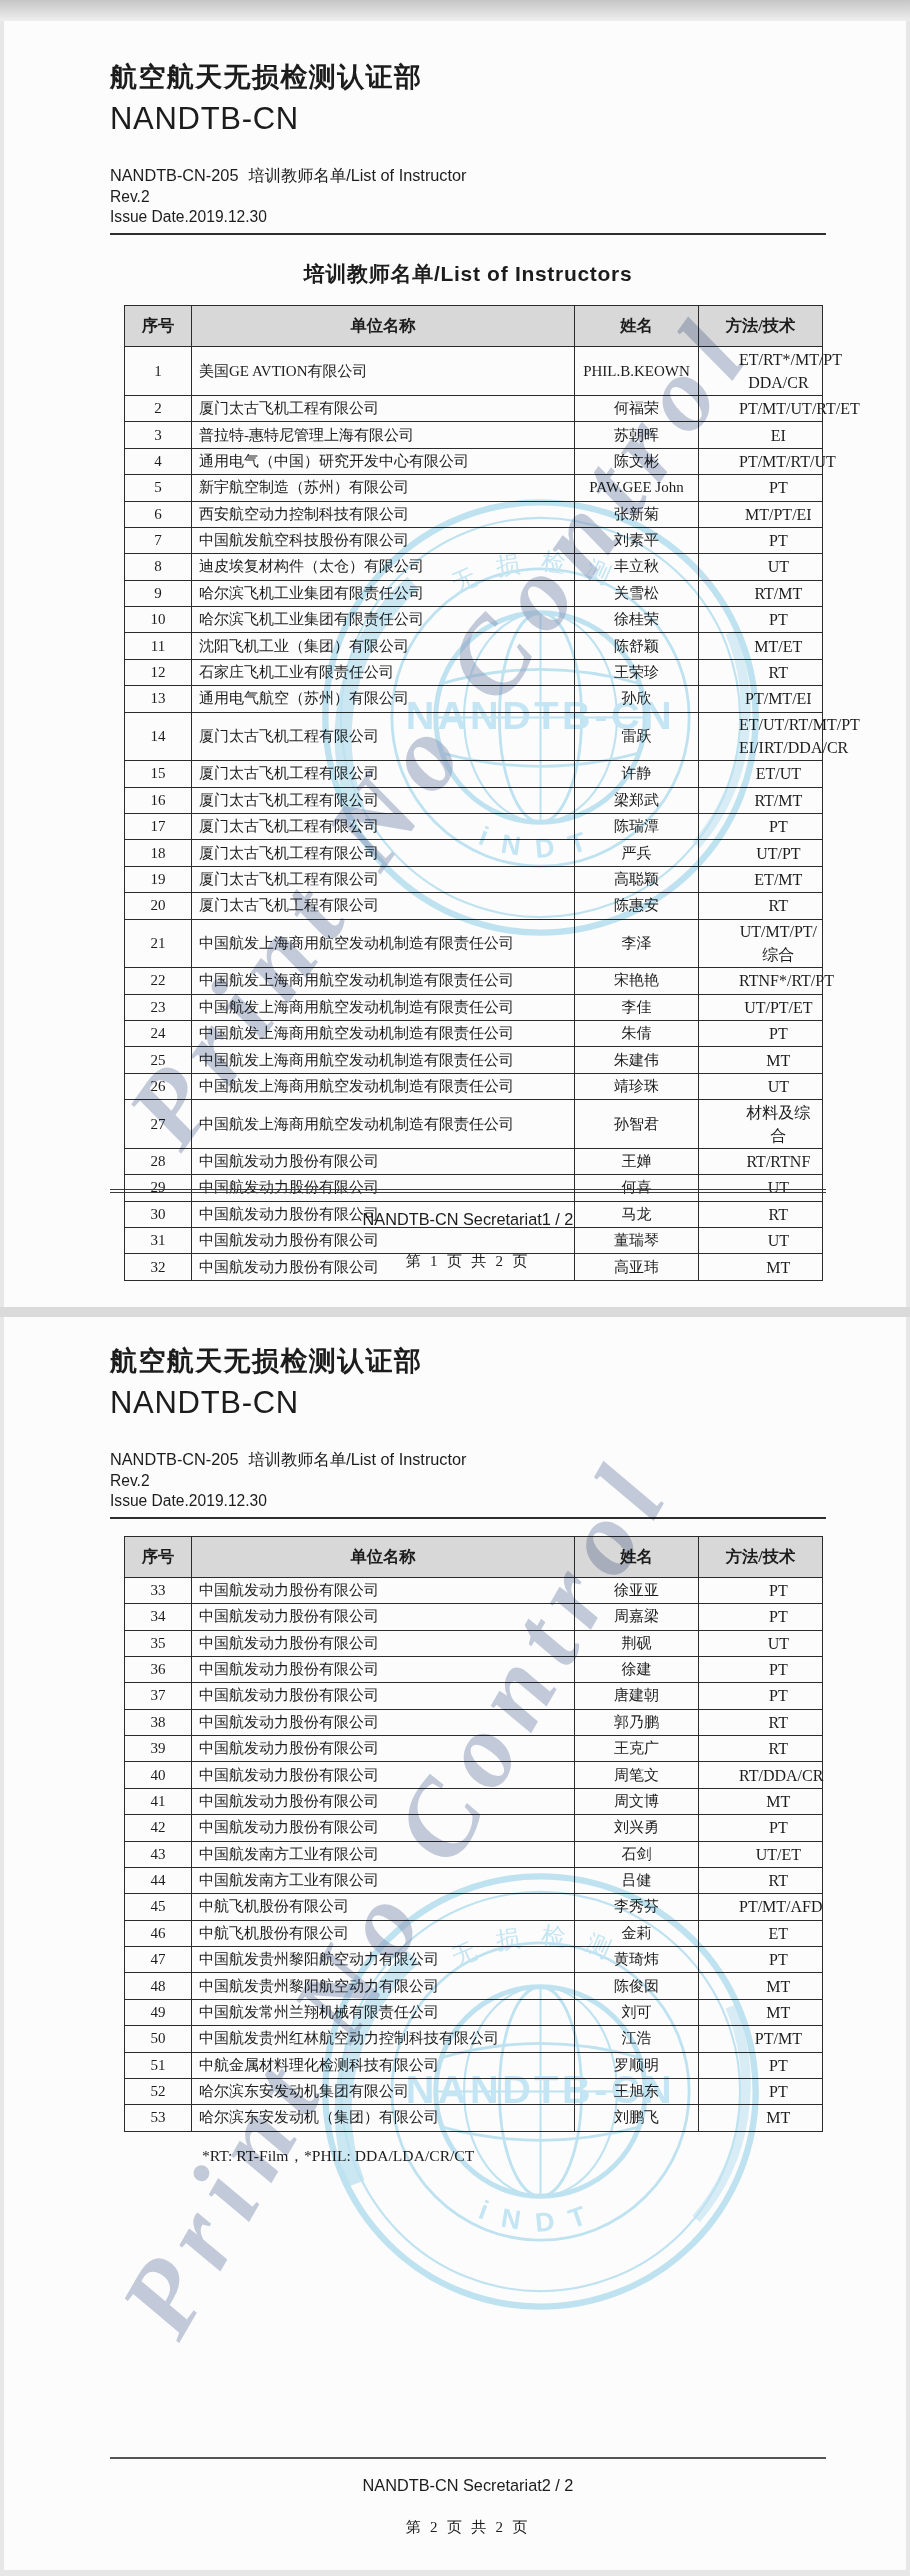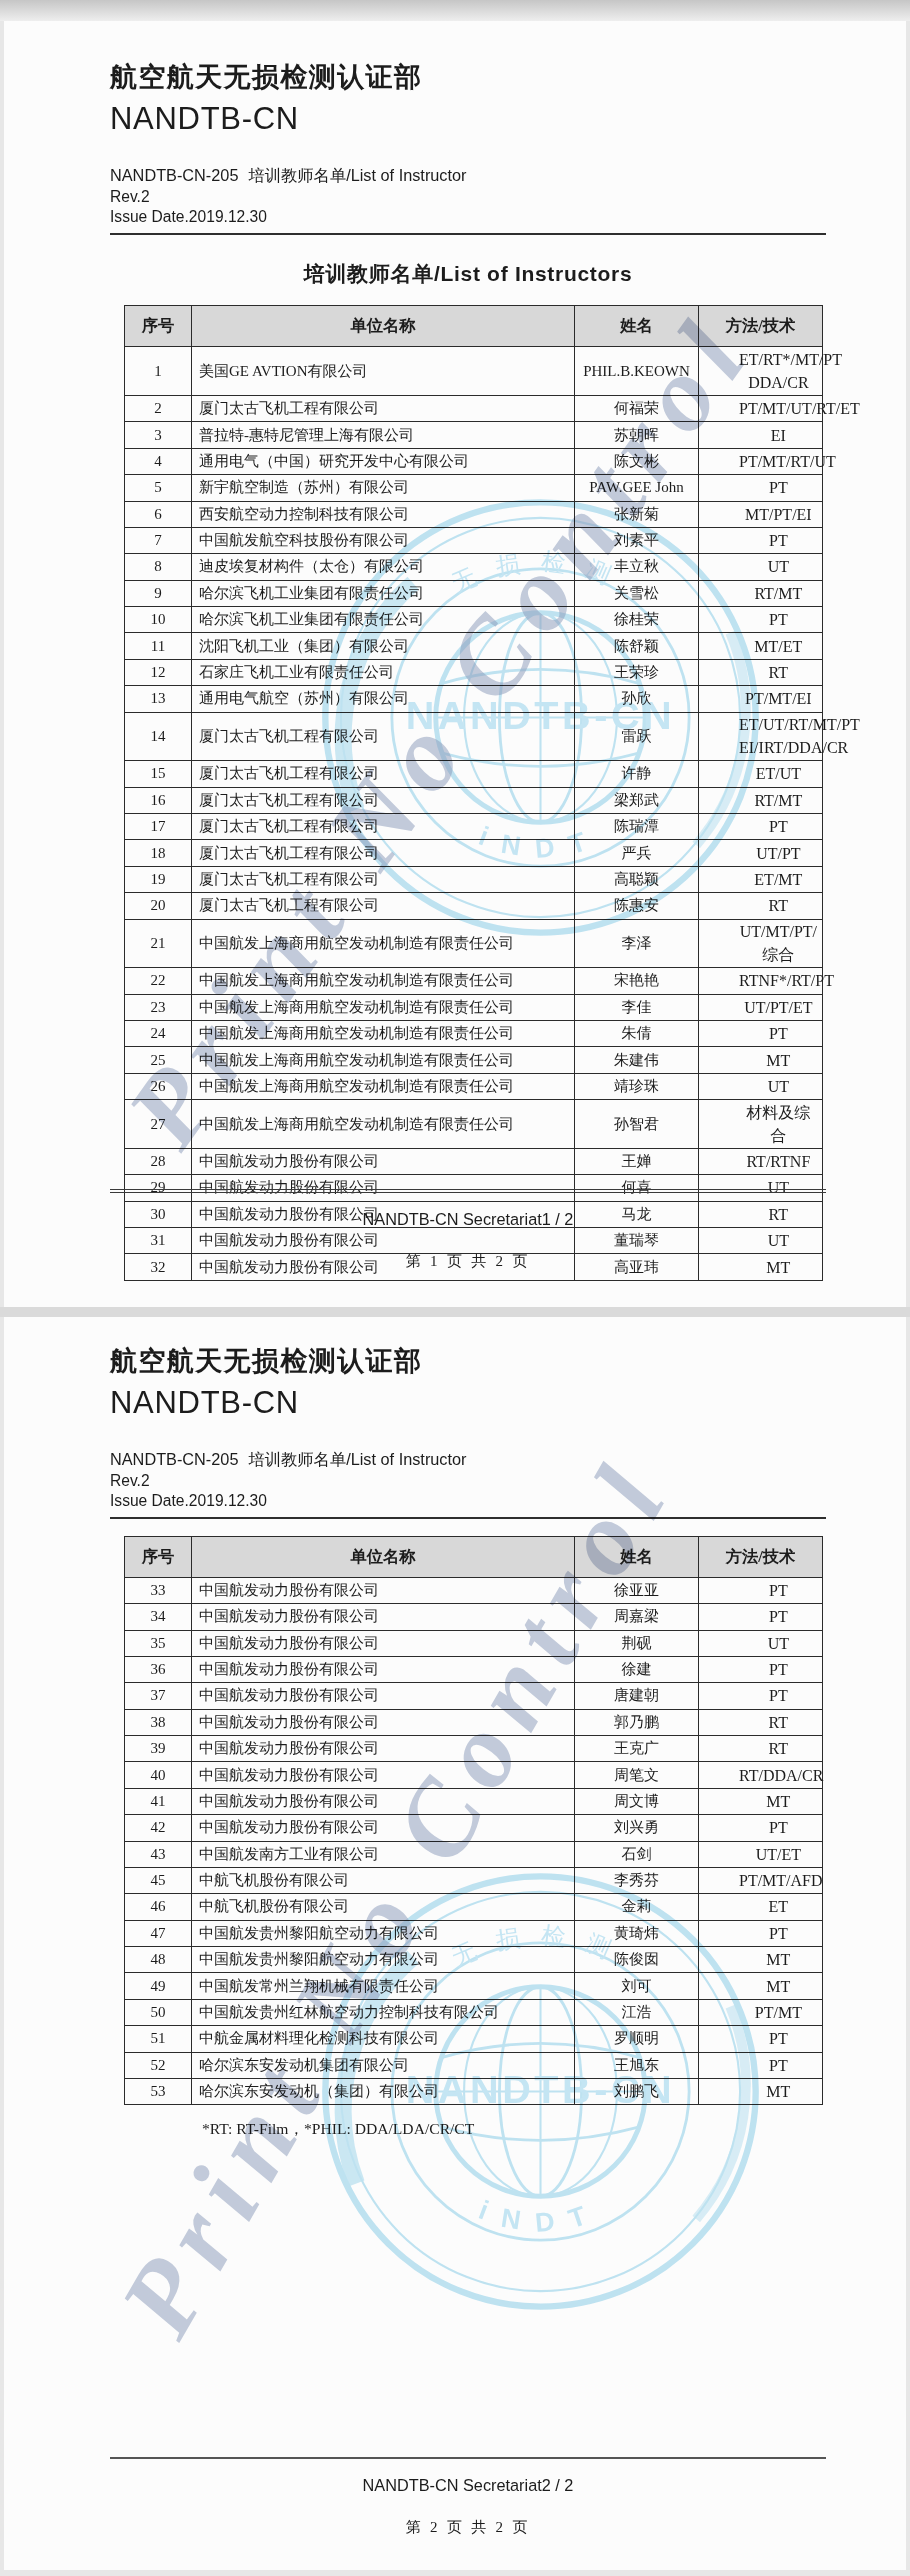--- a/index.html
+++ b/index.html
@@ -428,20 +428,26 @@
             <td class="col-name">刘兴勇</td>
             <td class="col-method">PT</td>
           </tr>
           <tr>
             <td class="col-no">43</td>
             <td class="col-company">中国航发南方工业有限公司</td>
             <td class="col-name">石剑</td>
             <td class="col-method">UT/ET</td>
           </tr>
           <tr>
+            <td class="col-no">44</td>
+            <td class="col-company">中国航发南方工业有限公司</td>
+            <td class="col-name">吕健</td>
+            <td class="col-method">RT</td>
+          </tr>
+          <tr>
             <td class="col-no">45</td>
             <td class="col-company">中航飞机股份有限公司</td>
             <td class="col-name">李秀芬</td>
             <td class="col-method">PT/MT/AFD</td>
           </tr>
           <tr>
             <td class="col-no">46</td>
             <td class="col-company">中航飞机股份有限公司</td>
             <td class="col-name">金莉</td>
             <td class="col-method">ET</td>

